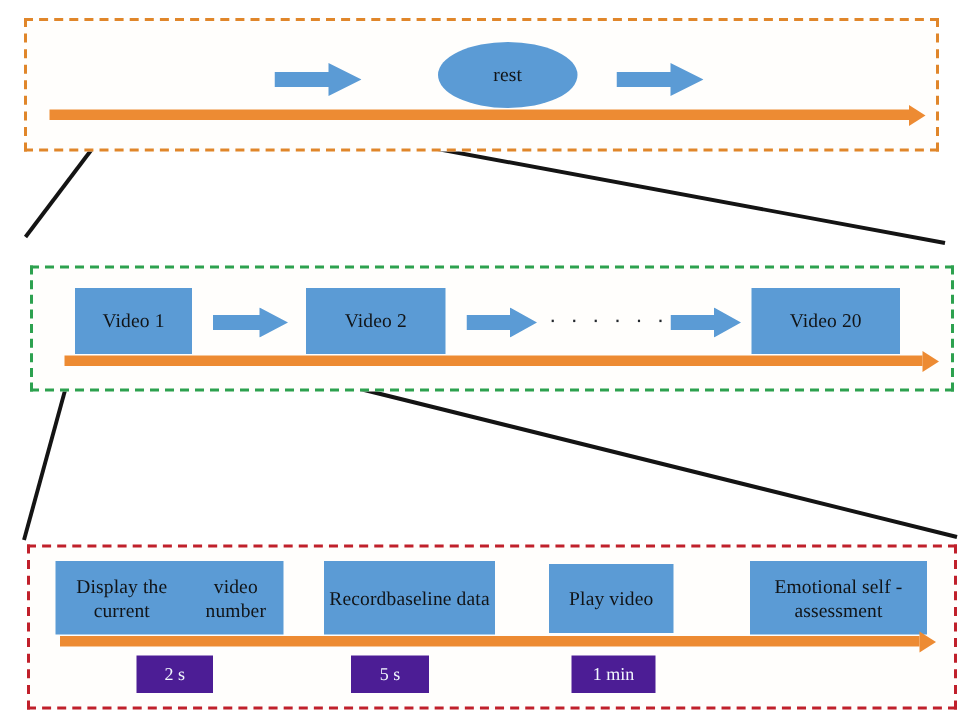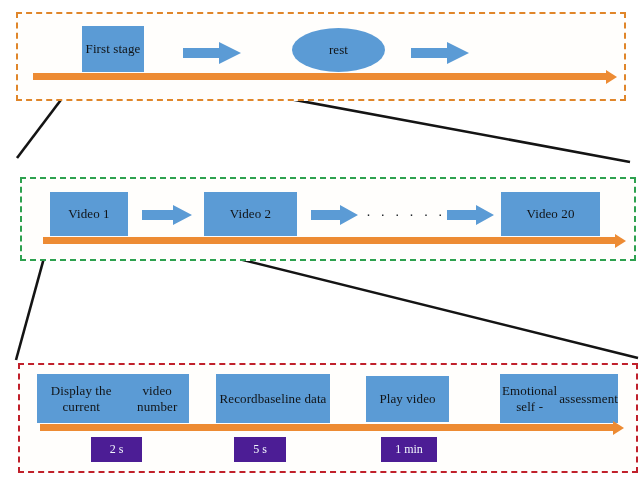--- a/index.html
+++ b/index.html
@@ -80,23 +80,20 @@
 
   <svg id="connectors" viewBox="0 0 644 481" preserveAspectRatio="none">
     <line x1="82" y1="72" x2="17" y2="158" stroke="#141414" stroke-width="2.6"></line>
     <line x1="144" y1="72" x2="630" y2="162" stroke="#141414" stroke-width="2.6"></line>
     <line x1="50" y1="236" x2="16" y2="360" stroke="#141414" stroke-width="2.6"></line>
     <line x1="130" y1="232" x2="638" y2="358" stroke="#141414" stroke-width="2.6"></line>
   </svg>
 
   <div class="panel" id="panel-stage"></div>
 
-  <div class="node" style="left:82px;top:26px;width:62px;height:46px;font-size:13px;">
-    <span>First stage</span>
-  </div>
 
   <svg class="flowarrow" style="left:183px;top:42px;" width="58" height="22" viewBox="0 0 58 22">
     <path d="M0,6 L36,6 L36,0 L58,11 L36,22 L36,16 L0,16 Z" fill="#5b9bd5"></path>
   </svg>
 
   <div class="node ellipse" style="left:292px;top:28px;width:93px;height:44px;font-size:13px;justify-content:center;">
     <span>rest</span>
   </div>
 
   <svg class="flowarrow" style="left:411px;top:42px;" width="58" height="22" viewBox="0 0 58 22">
@@ -147,21 +144,21 @@
 
   <div class="node" style="left:216px;top:374px;width:114px;height:49px;font-size:13px;flex-direction:row;">
     <span>Record</span>
     <span>baseline data</span>
   </div>
 
   <div class="node" style="left:366px;top:376px;width:83px;height:46px;font-size:13px;">
     <span>Play video</span>
   </div>
 
-  <div class="node" style="left:500px;top:374px;width:118px;height:49px;font-size:13px;">
+  <div class="node" style="left:500px;top:374px;width:118px;height:49px;font-size:13px;flex-direction:column;">
     <span>Emotional self -</span>
     <span>assessment</span>
   </div>
 
   <div class="timeline" style="left:40px;top:424px;width:573px;"></div>
   <div class="tl-head" style="left:613px;top:420.5px;"></div>
 
   <div class="chip" style="left:91px;top:437px;width:51px;height:25px;">
     <span>2 s</span>
   </div>

